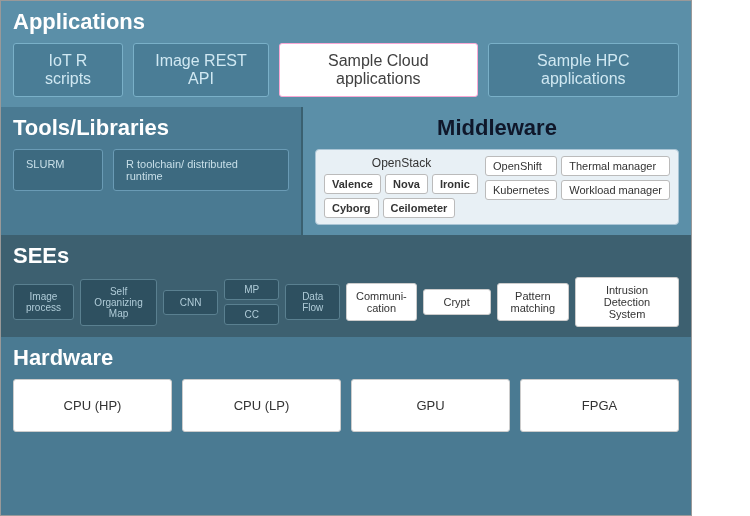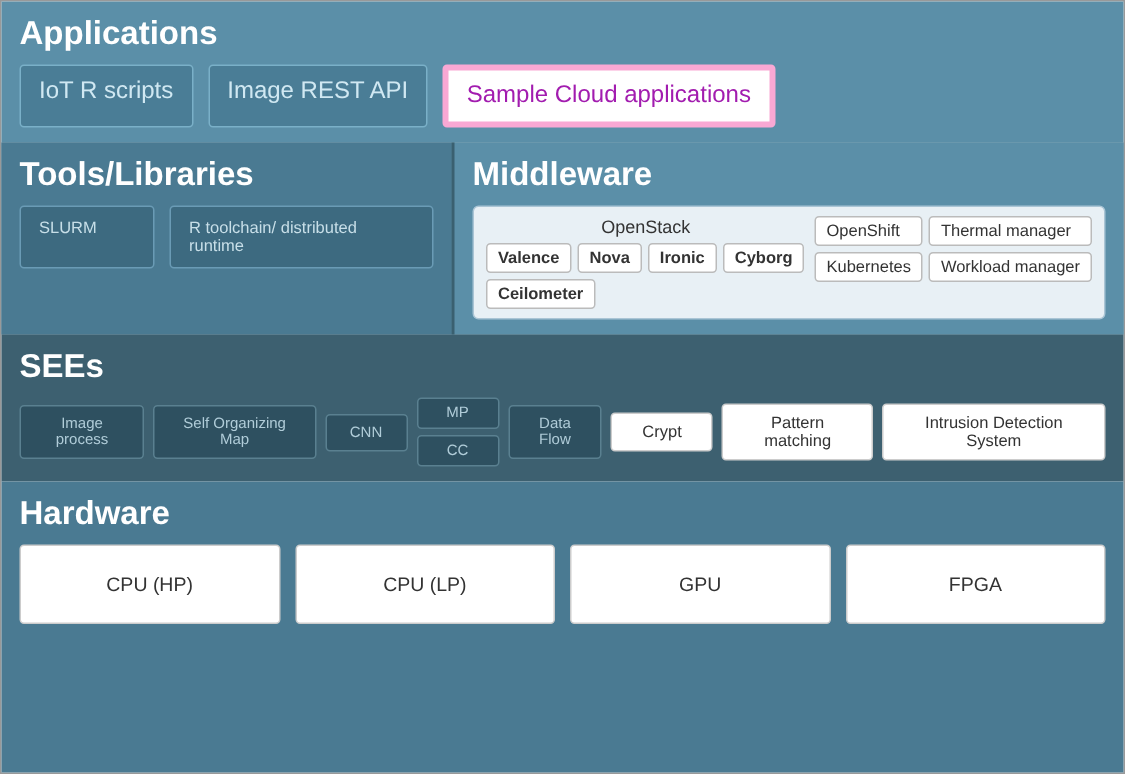--- a/index.html
+++ b/index.html
@@ -5,21 +5,21 @@
     * { box-sizing: border-box; margin: 0; padding: 0; }
     body {
       font-family: Arial, sans-serif;
       background: #fff;
       width: 750px;
       height: 516px;
       overflow: hidden;
     }
 
     .outer {
-      width: 750px;
+      width: 692px;
       height: 516px;
       display: flex;
       flex-direction: column;
       border: 1px solid #999;
     }
 
     
     .section-applications {
       background: #5b8fa8;
       padding: 8px 12px 10px 12px;
@@ -41,22 +41,22 @@
       border: 1px solid #7ab0c8;
       border-radius: 3px;
       color: #d0e8f2;
       font-size: 16px;
       text-align: center;
       padding: 8px 12px;
       min-width: 110px;
     }
     .app-box.white {
       background: #fff;
-      color: #a21caf;
-      border: 4px solid #f9a8d4;
+      color: #404040;
+      border: 1px solid #f9a8d4;
     }
 
     
     .middle-row {
       display: flex;
       flex-direction: row;
       flex-shrink: 0;
       background: #4a7a92;
     }
 
@@ -80,25 +80,25 @@
       min-width: 90px;
     }
 
     .section-middleware {
       flex: 1;
       background: #5b8fa8;
       padding: 8px 12px 10px 12px;
       border-left: 2px solid #3a6070;
     }
     .middleware-title {
-      color: #ffffff;
+      color: #0f172a;
       font-size: 22px;
       font-weight: bold;
       margin-bottom: 8px;
-      text-align: left;
+      text-align: center;
     }
 
     .openstack-container {
       background: #e8f0f5;
       border: 1px solid #aac5d5;
       border-radius: 4px;
       padding: 6px 8px;
       display: flex;
       gap: 6px;
     }
@@ -223,20 +223,23 @@
     <div class="section-title">Applications</div>
     <div class="app-boxes">
       <div class="app-box">
         <span>IoT R scripts</span>
       </div>
       <div class="app-box">
         <span>Image REST API</span>
       </div>
       <div class="app-box white">
         <span>Sample Cloud applications</span>
+      </div>
+      <div class="app-box">
+        <span>Sample HPC applications</span>
       </div>
     </div>
   </div>
 
   <div class="middle-row">
 
     <div class="section-tools">
       <div class="section-title">Tools/Libraries</div>
       <div class="tools-boxes">
         <div class="tool-box">
@@ -312,20 +315,23 @@
           <span>MP</span>
         </div>
         <div class="see-box" style="padding:4px 8px;">
           <span>CC</span>
         </div>
       </div>
       <div class="see-box" style="color:#b0ccd8;">
         <span>Data Flow</span>
       </div>
       <div class="see-box white">
+        <span>Communi-cation</span>
+      </div>
+      <div class="see-box white">
         <span>Crypt</span>
       </div>
       <div class="see-box white">
         <span>Pattern matching</span>
       </div>
       <div class="see-box white">
         <span>Intrusion Detection System</span>
       </div>
     </div>
   </div>

